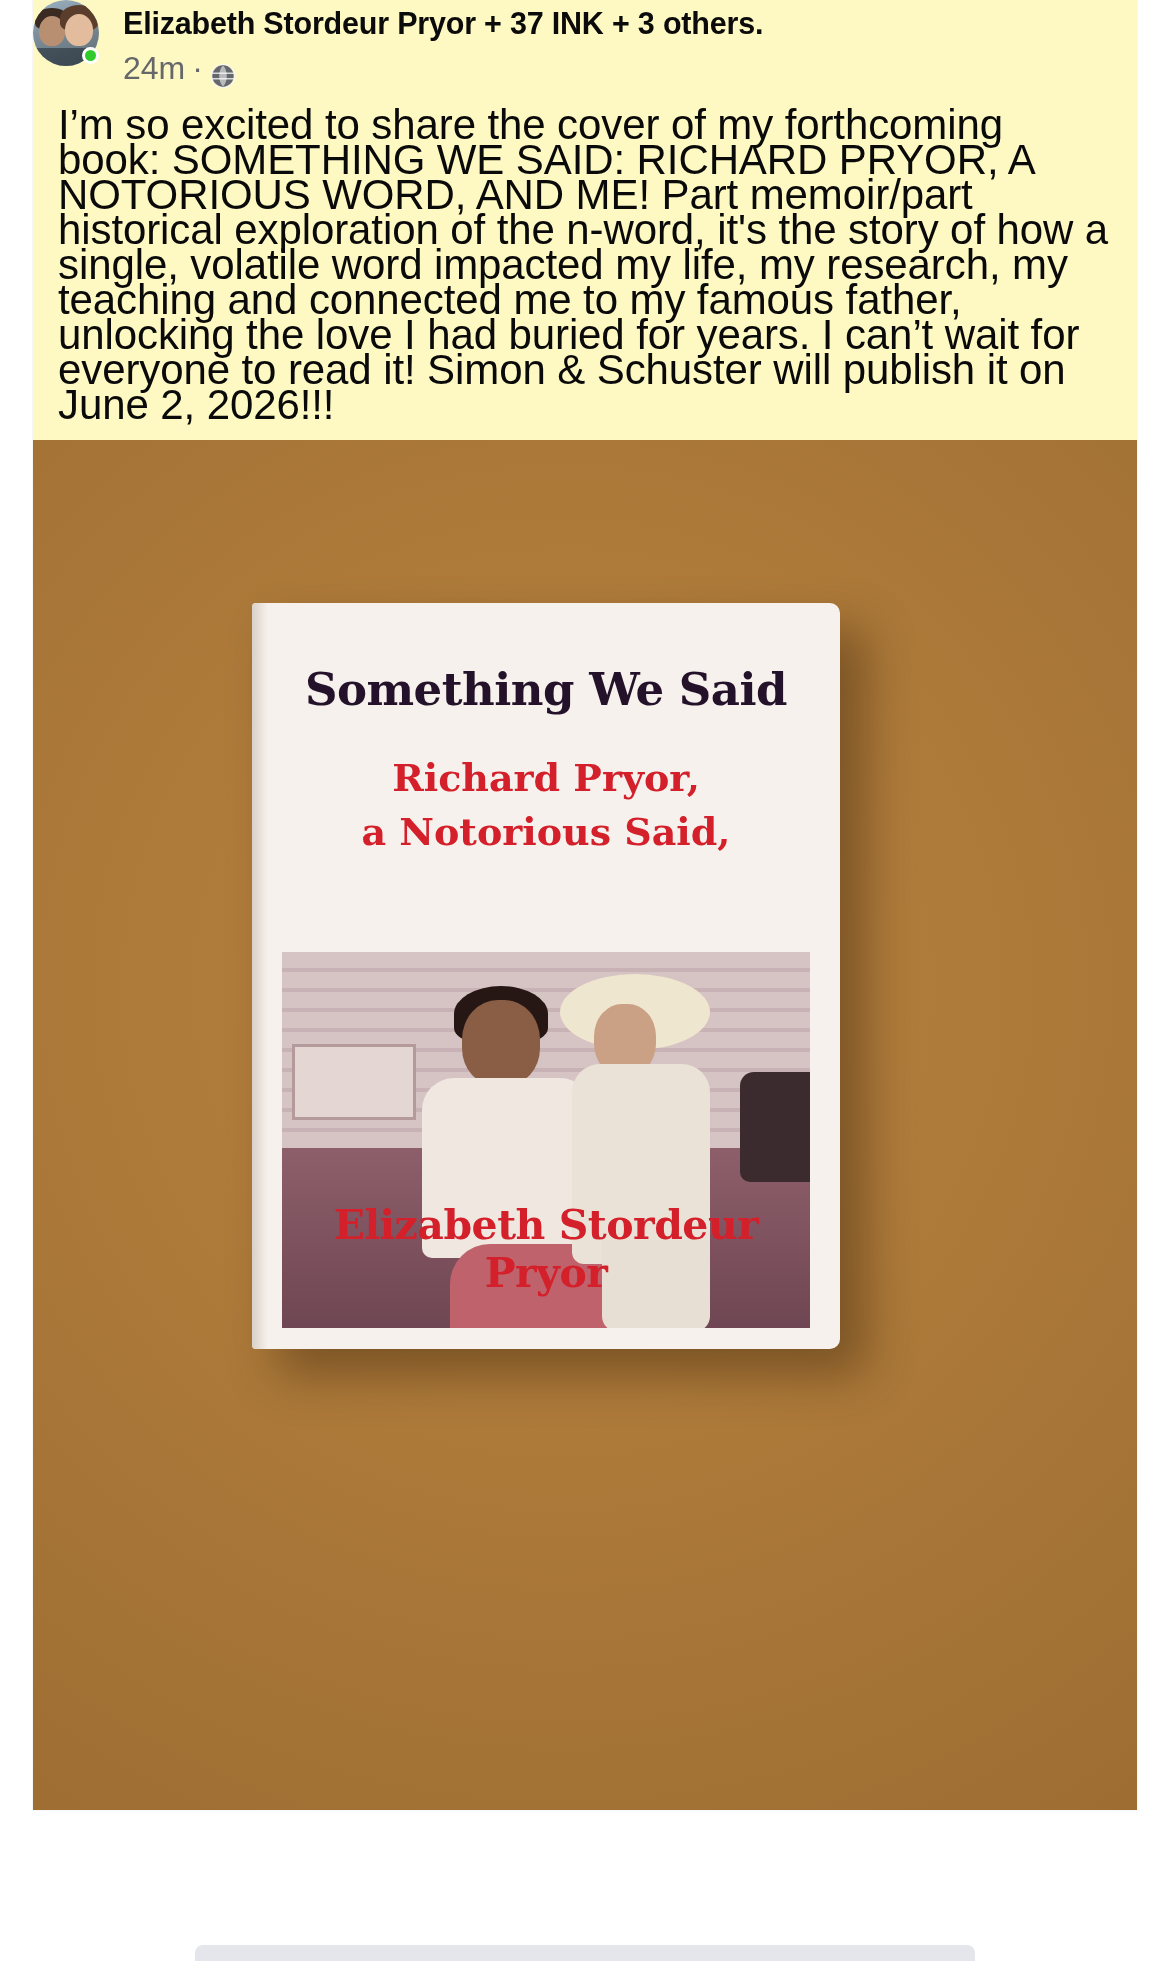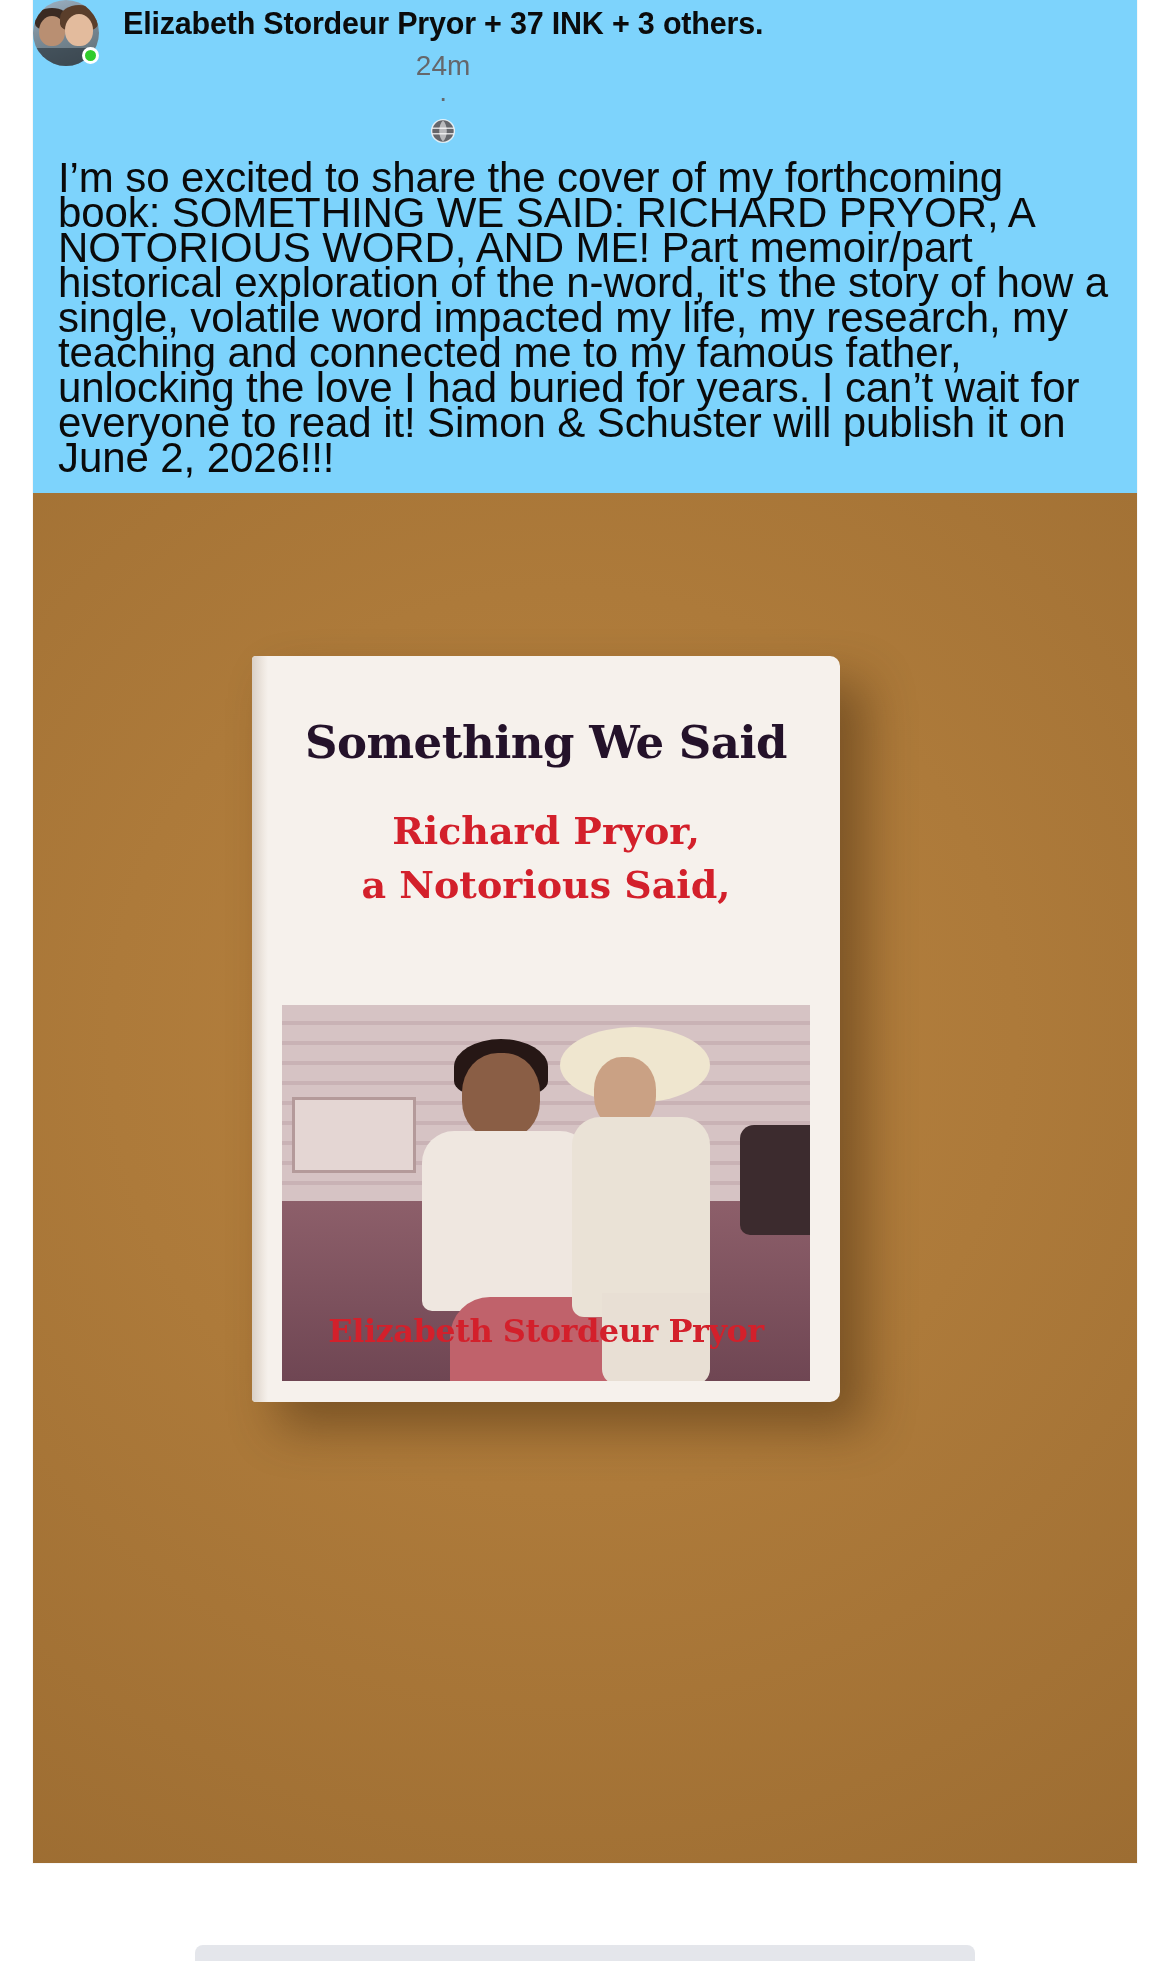--- a/index.html
+++ b/index.html
@@ -13,21 +13,21 @@
     width: 1170px;
     height: 1961px;
     background: #ffffff;
     overflow: hidden;
   }
   .post-card {
     position: absolute;
     left: 33px;
     top: 0;
     width: 1104px;
-    background: #7dd3fc;
+    background: #fef9c3;
     box-shadow: 0 0 0 1px rgba(0,0,0,0.03);
   }
   
   .post-header {
     display: flex;
     align-items: flex-start;
     padding: 0 0 0 0;
   }
   .avatar-wrap {
     position: relative;
@@ -99,23 +99,22 @@
     font-weight: bold;
     color: #0b0b0b;
     letter-spacing: -0.2px;
     max-width: 800px;
   }
   .post-author .dot-end { font-weight: bold; }
   .post-meta {
     margin-top: 6px;
     display: flex;
     align-items: center;
-    font-size: 28px;
+    font-size: 32px;
     color: #65676b;
-    flex-direction: column;
   }
   .post-meta .sep { margin: 0 7px; }
   .globe-icon {
     display: inline-block;
     width: 26px;
     height: 26px;
     position: relative;
     top: 4px;
   }
   
@@ -230,21 +229,21 @@
     position: absolute; left: 320px; top: 288px; width: 108px; height: 92px;
     background: #e8dfd4; border-radius: 0 0 16px 16px;
   }
   .cover-author {
     position: absolute;
     bottom: 52px;
     left: 14px; right: 14px;
     text-align: center;
     font-family: "DejaVu Serif", serif;
     font-weight: bold;
-    font-size: 32px;
+    font-size: 41px;
     color: #d3202b;
     letter-spacing: -0.5px;
   }
   .bottom-strip {
     position: absolute;
     left: 0; right: 0;
     bottom: 0;
     height: 44px;
     background: #ffffff;
   }

